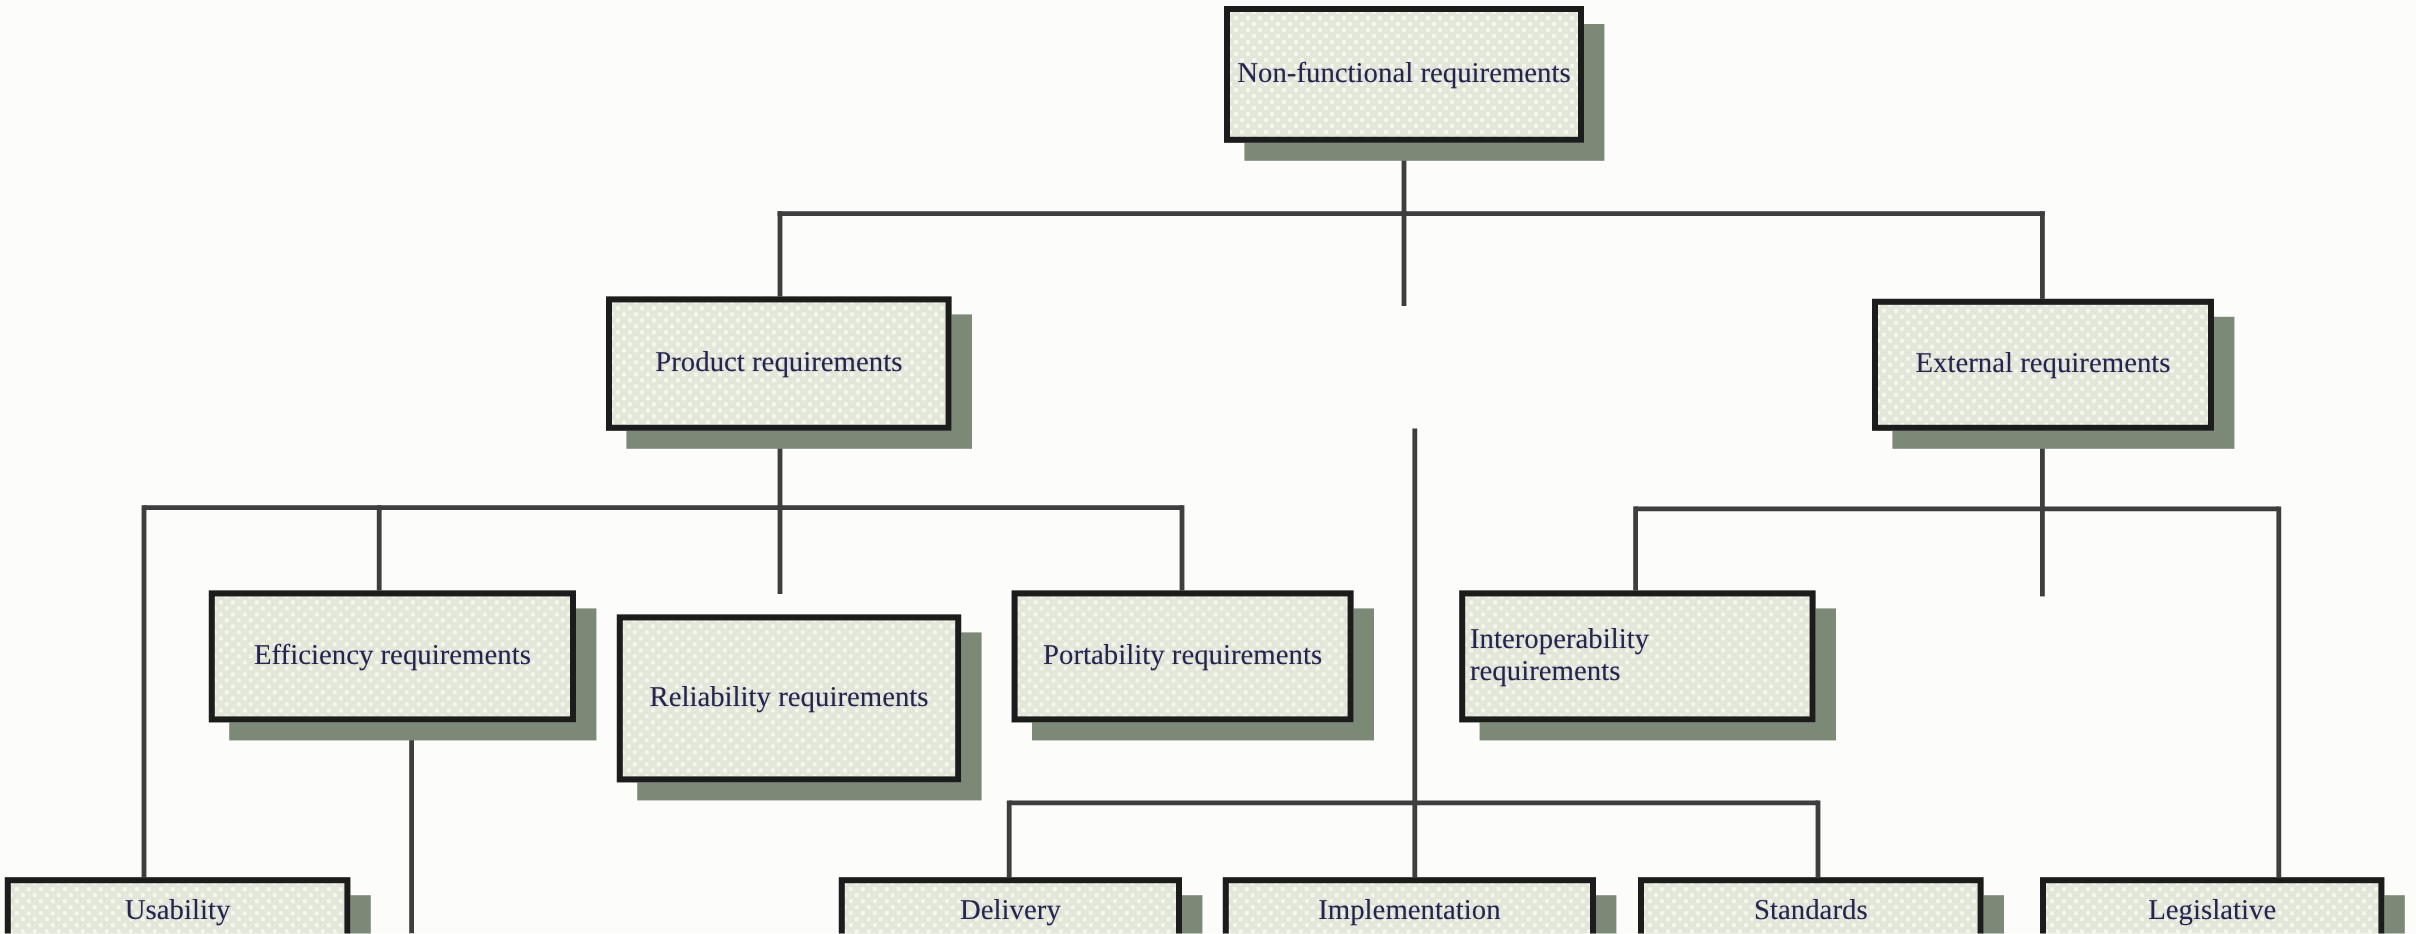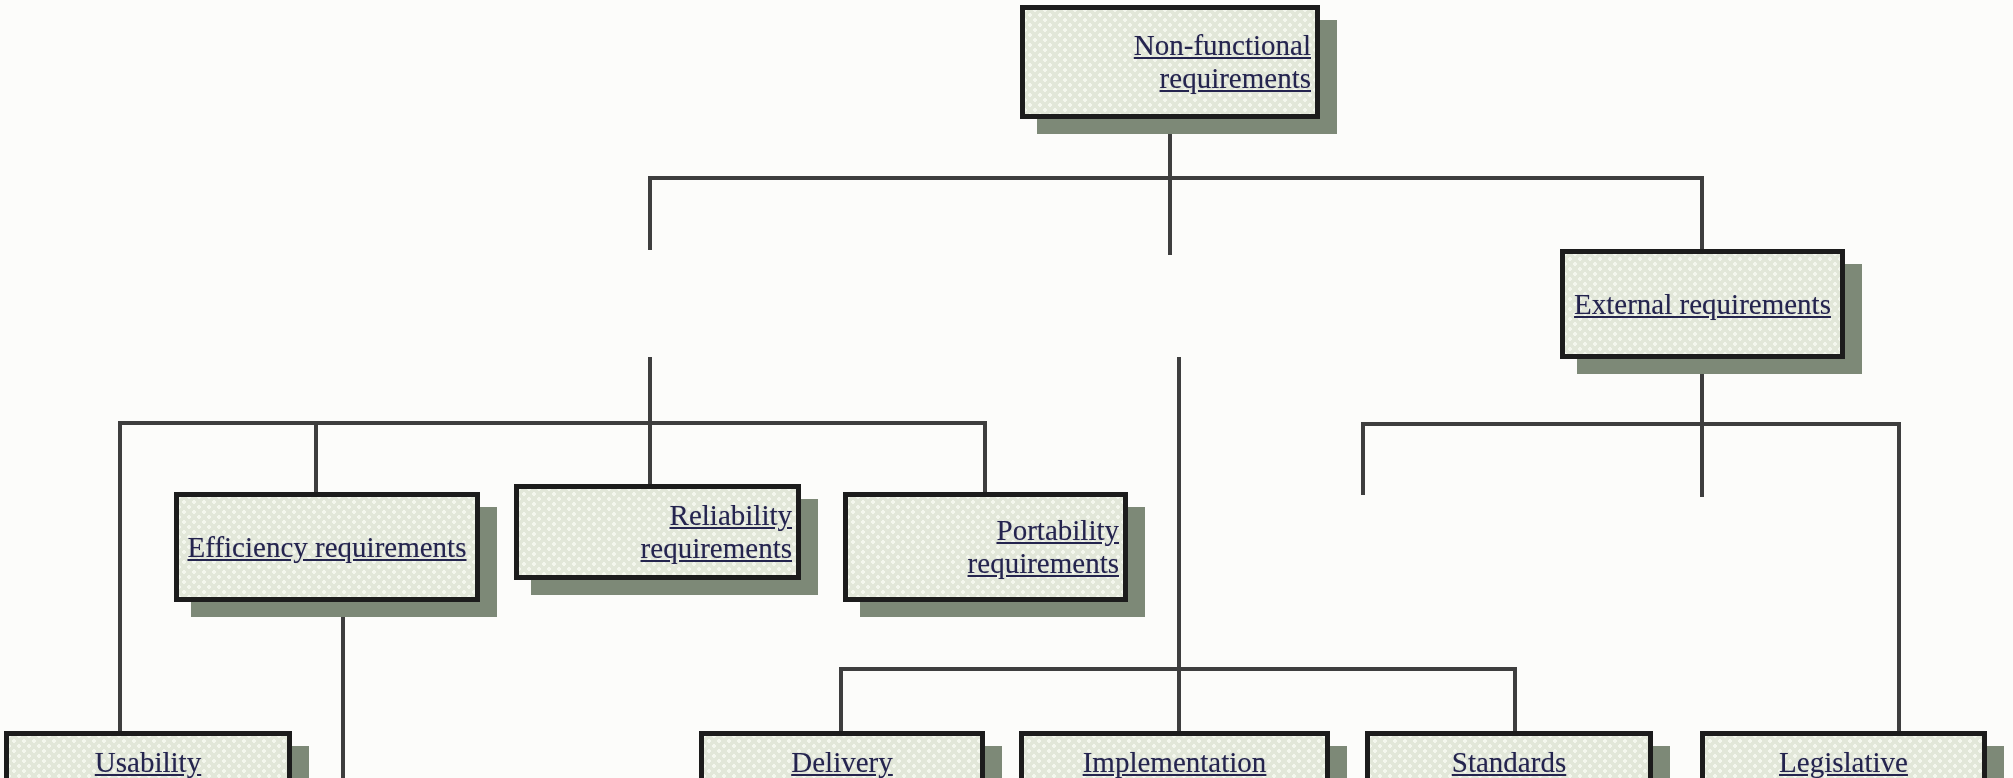--- a/index.html
+++ b/index.html
@@ -34,27 +34,26 @@
     background-color:var(--box-fill);
     background-image:
       radial-gradient(var(--box-dot) 1.6px, transparent 2.1px),
       radial-gradient(var(--box-dot) 1.6px, transparent 2.1px);
     background-size:10px 10px;
     background-position:0 0,5px 5px;
     box-shadow:17px 15px 0 var(--shadow);
     display:flex;
     align-items:center;
     justify-content:center;
-    text-align:right;
-    font-size:29px;
+    text-align:left;
+    font-size:24px;
     line-height:1.13;
     color:var(--text);
     text-shadow:0 0 1px rgba(50,40,100,0.35);
     padding:0 4px;
-    text-decoration:underline;
   }
   .node.cut{
     align-items:flex-start;
     padding-top:10px;
   }
 </style>
 </head>
 <body>
 
 <div class="stage">
@@ -86,24 +85,26 @@
       <line x1="1702" y1="358" x2="1702" y2="424"></line>
       <line x1="1363" y1="424" x2="1899" y2="424"></line>
       <line x1="1363" y1="422" x2="1363" y2="495"></line>
       <line x1="1702" y1="422" x2="1702" y2="497"></line>
       <line x1="1899" y1="422" x2="1899" y2="734"></line>
     </g>
   </svg>
 
   <div class="node" style="left:1020px;top:5px;width:300px;height:114px;">Non-functional requirements</div>
 
+  <div class="node" style="left:505px;top:247px;width:288px;height:112px;">Product requirements</div>
   <div class="node" style="left:1560px;top:249px;width:285px;height:110px;">External requirements</div>
 
   <div class="node" style="left:174px;top:492px;width:306px;height:110px;">Efficiency requirements</div>
-  <div class="node" style="left:514px;top:484px;width:287px;height:96px;">Reliability requirements</div>
+  <div class="node" style="left:514px;top:512px;width:287px;height:140px;">Reliability requirements</div>
   <div class="node" style="left:843px;top:492px;width:285px;height:110px;">Portability requirements</div>
+  <div class="node" style="left:1216px;top:492px;width:297px;height:110px;">Interoperability requirements</div>
 
   <div class="node cut" style="left:4px;top:731px;width:288px;height:110px;">Usability</div>
   <div class="node cut" style="left:699px;top:731px;width:286px;height:110px;">Delivery</div>
   <div class="node cut" style="left:1019px;top:731px;width:311px;height:110px;">Implementation</div>
   <div class="node cut" style="left:1365px;top:731px;width:288px;height:110px;">Standards</div>
   <div class="node cut" style="left:1700px;top:731px;width:287px;height:110px;">Legislative</div>
 </div>
 
 </body></html>

